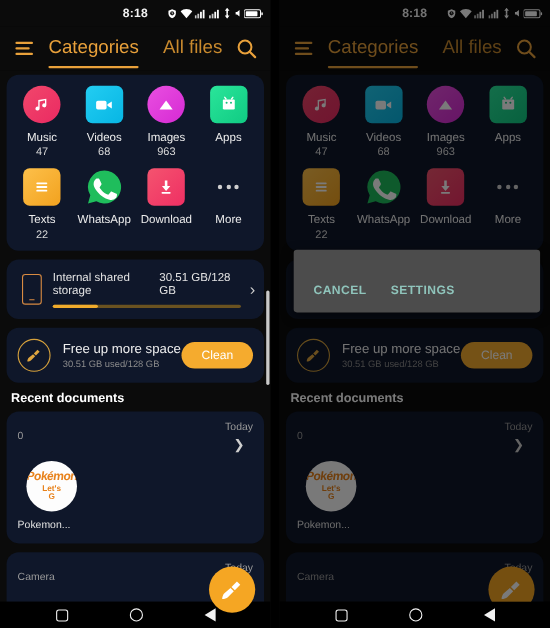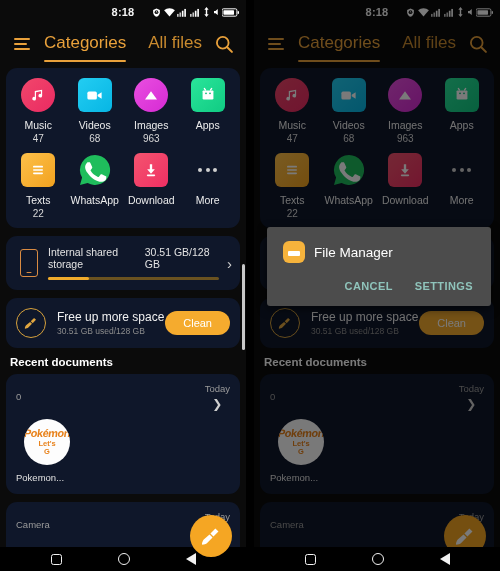--- a/index.html
+++ b/index.html
@@ -178,21 +178,21 @@
     padding: 14px 16px 6px 16px; box-shadow: 0 3px 10px rgba(0,0,0,.55);
   }
   .dlg-head { display: flex; align-items: center; gap: 9px; }
   .dlg-icon {
     width: 22px; height: 22px; border-radius: 6px; background: #f6b33c; flex: none;
     display: flex; align-items: center; justify-content: center;
   }
   .dlg-icon i { display: block; width: 12px; height: 5px; background: #fff; border-radius: 1px; margin-top: 2px; }
   .dlg-title { font-size: 13.5px; color: #ffffff; }
   .dlg-body { font-size: 11px; color: #eaeaea; line-height: 15px; margin-top: 10px; }
-  .dlg-actions { display: flex; justify-content: flex-end; gap: 18px; margin-top: 13px; padding-bottom: 4px; }
+  .dlg-actions { display: flex; justify-content: flex-start; gap: 18px; margin-top: 13px; padding-bottom: 4px; }
   .dlg-btn {
     background: none; border: none; color: #8fc4bb; font-size: 11px; font-weight: bold;
     letter-spacing: .4px; cursor: pointer; padding: 4px 2px;
   }
 </style>
 </head>
 <body>
 
 <div class="stage">
 
@@ -691,26 +691,20 @@
     <div class="fab">
       <svg width="22" height="22" viewBox="0 0 24 24">
           <path fill="#fff" d="m16.8 3.9 3.3 3.3-5.4 5.4-3.3-3.3z"></path>
           <path fill="#fff" d="M10.4 10.3 13.7 13.6 7.8 19.5c-1.2 1.2-5 2.3-5.5 1.8s.6-4.3 1.8-5.5z"></path>
         </svg>
     </div>
 
     <div class="scrim"></div>
 
     <div class="dialog">
-      <div class="dlg-head">
-        <div class="dlg-icon">
-            <i></i>
-          </div>
-        <div class="dlg-title">File Manager</div>
-      </div>
       <div class="dlg-actions">
         <button class="dlg-btn">CANCEL</button>
         <button class="dlg-btn">SETTINGS</button>
       </div>
     </div>
 
     <div class="navbar" style="z-index:12">
       <div class="nav-sq"></div>
       <div class="nav-ci"></div>
       <div class="nav-tr"></div>

